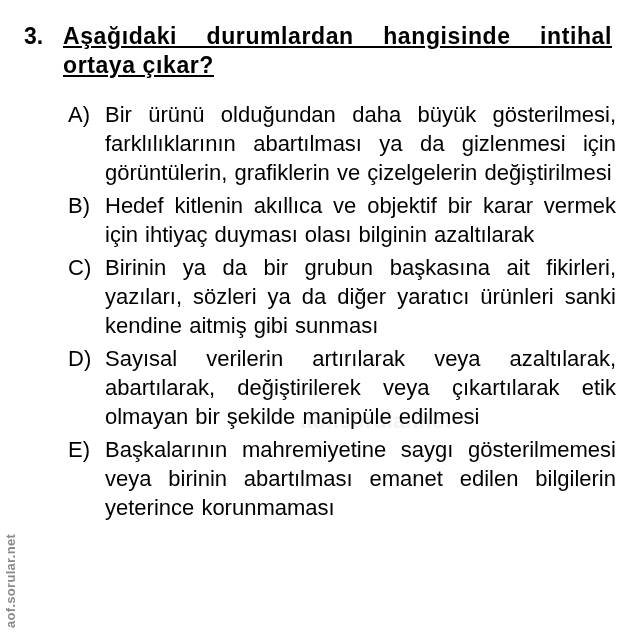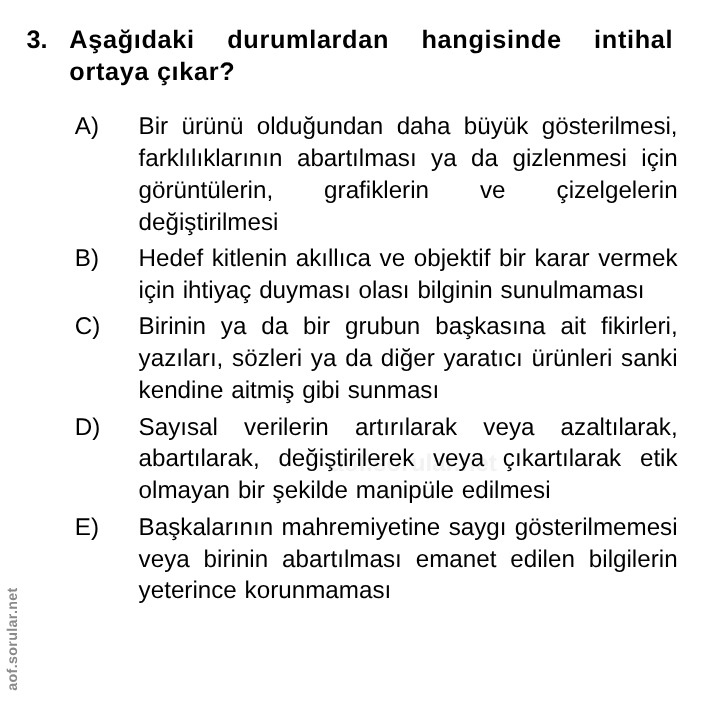--- a/index.html
+++ b/index.html
@@ -33,40 +33,41 @@
       position: absolute;
       left: 39px;
       top: 4px;
       width: 549px;
       font-weight: bold;
       font-size: 23px;
       line-height: 29px;
       letter-spacing: 0.6px;
       text-align: justify;
       text-align-last: left;
+      text-decoration: underline;
     }
     .options {
       position: absolute;
       left: 68px;
       top: 100px;
       width: 548px;
     }
     .option {
       position: relative;
       margin-bottom: 4px;
     }
     .opt-letter {
       position: absolute;
       left: 0;
       top: 0;
       font-size: 22px;
       line-height: 29px;
     }
     .opt-text {
-      margin-left: 58px;
+      margin-left: 37px;
       font-size: 22px;
       line-height: 29px;
       text-align: justify;
       text-align-last: left;
       word-spacing: 1px;
     }
     .wm-side {
       position: absolute;
       left: 3px;
       top: 528px;
@@ -103,21 +104,21 @@
   <div class="q-text">Aşağıdaki durumlardan hangisinde intihal ortaya çıkar?</div>
 </div>
 
 <div class="options">
   <div class="option">
     <div class="opt-letter">A)</div>
     <div class="opt-text">Bir ürünü olduğundan daha büyük gösterilmesi, farklılıklarının abartılması ya da gizlenmesi için görüntülerin, grafiklerin ve çizelgelerin değiştirilmesi</div>
   </div>
   <div class="option">
     <div class="opt-letter">B)</div>
-    <div class="opt-text">Hedef kitlenin akıllıca ve objektif bir karar vermek için ihtiyaç duyması olası bilginin sunulmaması</div>
+    <div class="opt-text">Hedef kitlenin akıllıca ve objektif bir karar vermek için ihtiyaç duyması olası bilginin azaltılarak</div>
   </div>
   <div class="option">
     <div class="opt-letter">C)</div>
     <div class="opt-text">Birinin ya da bir grubun başkasına ait fikirleri, yazıları, sözleri ya da diğer yaratıcı ürünleri sanki kendine aitmiş gibi sunması</div>
   </div>
   <div class="option">
     <div class="opt-letter">D)</div>
     <div class="opt-text">Sayısal verilerin artırılarak veya azaltılarak, abartılarak, değiştirilerek veya çıkartılarak etik olmayan bir şekilde manipüle edilmesi</div>
   </div>
   <div class="option">

